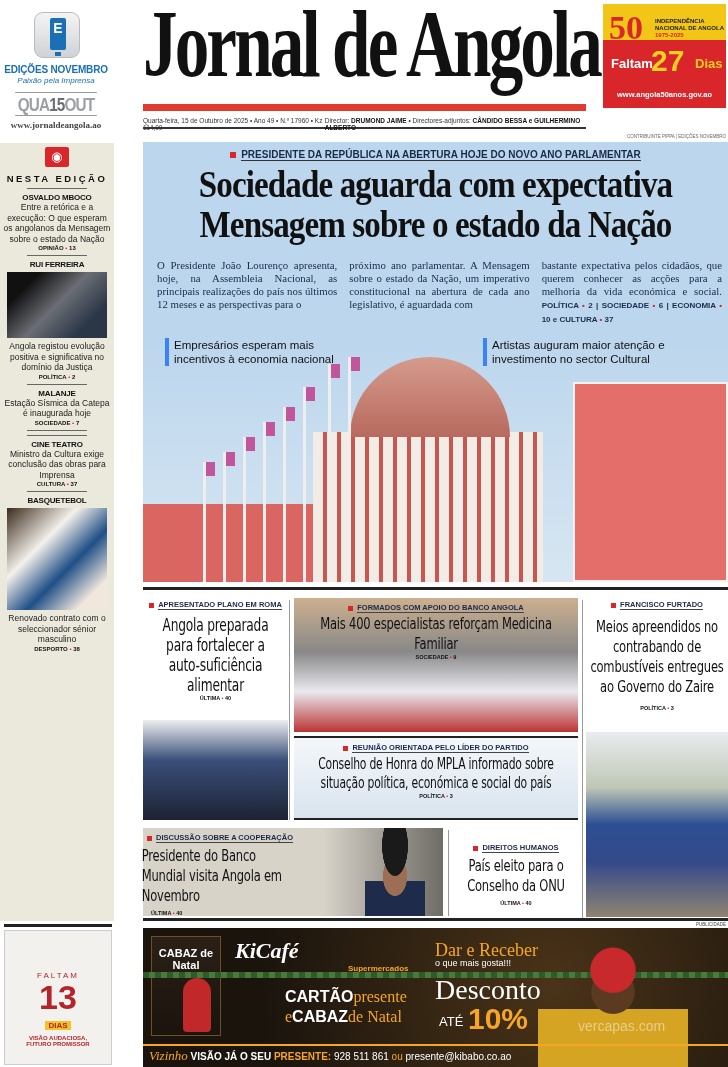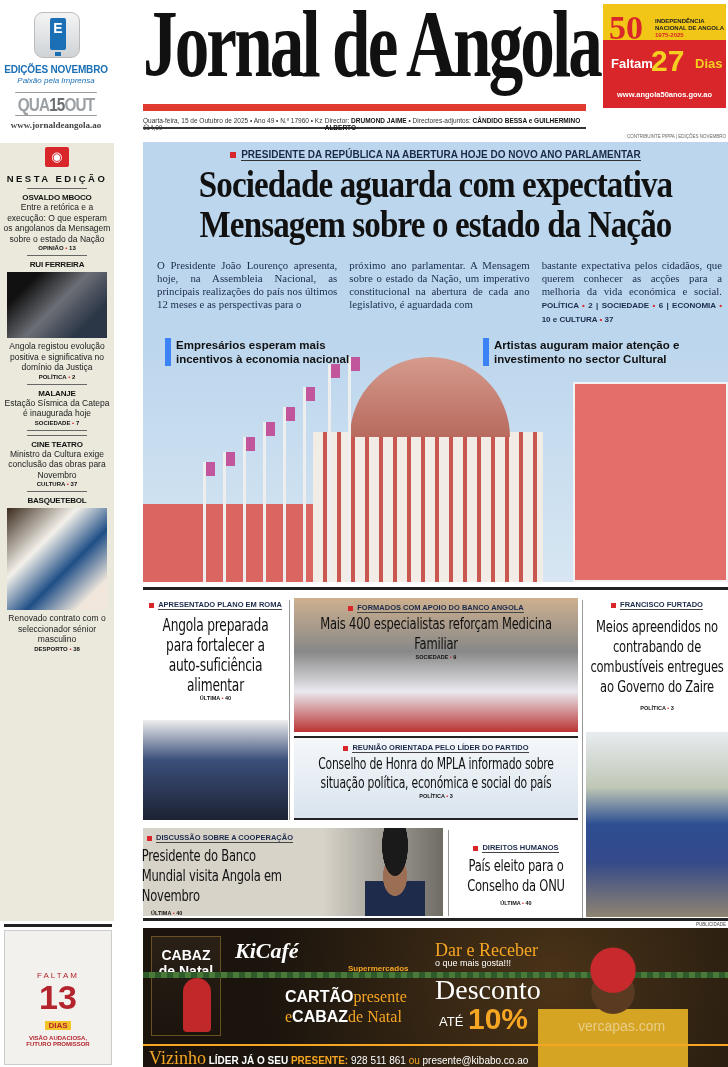--- a/index.html
+++ b/index.html
@@ -49,21 +49,21 @@
 
 #lead{left:143px;top:142px;width:585px;height:440px;background:#bcd6ed;overflow:hidden}
 .kicker{font-size:10px;font-weight:bold;color:#1b2a4a;text-align:center;margin-top:7px}
 .kicker u{text-decoration:none;border-bottom:1px solid #333}
 .sq{display:inline-block;width:6px;height:6px;background:#d9262a;margin-right:5px;vertical-align:middle}
 .headline{font-family:"Liberation Serif",serif;font-weight:bold;font-size:38px;line-height:40px;text-align:center;color:#111;letter-spacing:-1px;transform:scaleX(.87);transform-origin:center}
 .lead-cols{position:absolute;left:14px;top:117px;width:565px;display:flex;gap:12px;font-family:"Liberation Serif",serif;font-size:10.8px;line-height:13px;color:#1a2b4c}
 .lead-cols div{flex:1;text-align:justify}
 .lead-cols b{font-family:"Liberation Sans",sans-serif;font-size:8px}
 .lead-cols i{font-style:normal;color:#d9262a}
-.side-head{position:absolute;font-weight:bold;font-size:11.5px;line-height:14px;color:#111;border-left:6px solid #3b82f6;padding-left:5px}
+.side-head{position:absolute;font-weight:normal;font-size:11.5px;line-height:14px;color:#111;border-left:4px solid #3b82f6;padding-left:5px}
 .parliament{position:absolute;left:0;top:200px;width:585px;height:240px}
 .sky{position:absolute;inset:0;background:linear-gradient(#bcd6ed,#d7e6f2)}
 .dome{position:absolute;left:207px;top:15px;width:160px;height:80px;border-radius:80px 80px 0 0;background:linear-gradient(#d59b8d,#b86a5e)}
 .rotunda{position:absolute;left:170px;top:90px;width:230px;height:150px;background:repeating-linear-gradient(90deg,#f1ece6 0 10px,#c8584f 10px 14px)}
 .bldg-r{position:absolute;left:430px;top:40px;width:155px;height:200px;background:#e46f6a;border:2px solid #f2f2f2}
 .bldg-l{position:absolute;left:0;top:162px;width:170px;height:78px;background:#d96660}
 .flag{position:absolute;width:3px;background:#eee}
 .flag::after{content:"";position:absolute;left:3px;top:0;width:9px;height:14px;background:#c1569c}
 
 .rule{position:absolute;height:3px;background:#222}
@@ -137,21 +137,21 @@
     <div class="sb-head">MALANJE</div>
     <div class="sb-text">Estação Sísmica da Catepa é inaugurada hoje</div>
     <div class="sb-ref"><span>SOCIEDADE</span> <i>•</i> <span>7</span></div>
   </div>
   <div class="sb-rule"></div>
 
   <div class="sb-rule"></div>
 
   <div>
     <div class="sb-head">CINE TEATRO</div>
-    <div class="sb-text">Ministro da Cultura exige conclusão das obras para Novembro</div>
+    <div class="sb-text">Ministro da Cultura exige conclusão das obras para Imprensa</div>
     <div class="sb-ref"><span>CULTURA</span> <i>•</i> <span>37</span></div>
   </div>
   <div class="sb-rule"></div>
 
   <div>
     <div class="sb-head">BASQUETEBOL</div>
     <div class="sb-photo" style="height:102px;background:linear-gradient(135deg,#3a2a1c 0%,#f3f0ea 35%,#1f4f86 60%,#f1e7dc 85%)"></div>
     <div class="sb-text">Renovado contrato com o seleccionador sénior masculino</div>
     <div class="sb-ref"><span>DESPORTO</span> <i>•</i> <span>38</span></div>
   </div>
@@ -233,29 +233,29 @@
 <div class="abs" style="left:452px;top:828px;width:128px;height:88px">
   <div class="kick-s" style="margin-top:15px"><span class="sq"></span><u>DIREITOS HUMANOS</u></div>
   <div class="cond" style="font-size:16px;line-height:20px;margin:4px -20px 0">País eleito para o Conselho da ONU</div>
   <div class="ref-s" style="margin-top:4px"><span>ÚLTIMA</span> <i>•</i> <span>40</span></div>
 </div>
 
 <div class="rule abs" style="left:143px;top:918px;width:585px"></div>
 <div class="abs" id="pub">PUBLICIDADE</div>
 
 <div class="abs" id="ad-main">
-  <div class="abs" style="left:8px;top:8px;width:70px;height:100px;background:linear-gradient(#2a2016,#1a140d);border:1px solid #6b5024;color:#fff;font-weight:bold;font-size:14px;text-align:center;padding-top:10px">CABAZ de Natal</div>
+  <div class="abs" style="left:8px;top:8px;width:70px;height:100px;background:linear-gradient(#2a2016,#1a140d);border:1px solid #6b5024;color:#fff;font-weight:bold;font-size:11px;text-align:center;padding-top:10px">CABAZ de Natal</div>
   <div class="abs" style="left:40px;top:50px;width:28px;height:54px;background:#c0282a;border-radius:14px 14px 4px 4px"></div>
   <div class="abs" style="left:92px;top:10px;font-family:'Liberation Serif',serif;font-style:italic;font-weight:bold;font-size:22px;color:#fff">KiCafé</div>
   <div class="abs" style="left:205px;top:36px;font-weight:bold;font-size:8px;color:#f6a623">Supermercados</div>
   <div class="abs" style="left:0;top:44px;width:585px;height:6px;background:repeating-linear-gradient(90deg,#2f5b2a 0 6px,#4a7a3a 6px 12px)"></div>
   <div class="abs" style="left:142px;top:60px;font-size:16px;white-space:nowrap"><b>CARTÃO</b><span style="font-family:'Liberation Serif',serif;color:#f6a623">presente</span></div>
   <div class="abs" style="left:142px;top:80px;font-size:16px;white-space:nowrap"><span style="font-family:'Liberation Serif',serif;color:#f6a623">e</span><b>CABAZ</b><span style="font-family:'Liberation Serif',serif;color:#f6a623">de Natal</span></div>
   <div class="abs" style="left:292px;top:12px;font-family:'Liberation Serif',serif;font-size:18px;color:#f6a623">Dar e Receber</div>
   <div class="abs" style="left:292px;top:30px;font-size:9px;color:#fff">o que mais gosta!!!</div>
   <div class="abs" style="left:292px;top:46px;font-family:'Liberation Serif',serif;font-size:28px;color:#fff">Desconto</div>
   <div class="abs" style="left:296px;top:86px;font-size:13px;color:#fff">ATÉ</div>
   <div class="abs" style="left:325px;top:74px;font-weight:bold;font-size:30px;color:#f6a623">10%</div>
   <div class="abs" style="left:395px;top:10px;width:150px;height:129px;background:radial-gradient(circle at 50% 25%,#c7292d 18%,transparent 19%),radial-gradient(circle at 50% 42%,#5b3a22 20%,transparent 21%),linear-gradient(#0000 55%,#d6a423 55%)"></div>
   <div class="abs" style="left:435px;top:90px;font-size:14px;color:rgba(255,255,255,.45)">vercapas.com</div>
   <div class="abs" style="left:0;top:116px;width:585px;height:2px;background:#f6a623"></div>
-  <div class="abs" style="left:6px;top:120px;font-size:10px;white-space:nowrap"><span style="font-family:'Liberation Serif',serif;color:#f6a623;font-size:18px">Vizinho</span> <b>LÍDER JÁ O SEU</b> <b style="color:#f6a623">PRESENTE:</b> <span>928 511 861</span> <span style="color:#f6a623">ou</span> <span>presente@kibabo.co.ao</span></div>
+  <div class="abs" style="left:6px;top:120px;font-size:10px;white-space:nowrap"><span style="font-family:'Liberation Serif',serif;font-style:italic;color:#f6a623;font-size:13px">Vizinho</span> <b>VISÃO JÁ O SEU</b> <b style="color:#f6a623">PRESENTE:</b> <span>928 511 861</span> <span style="color:#f6a623">ou</span> <span>presente@kibabo.co.ao</span></div>
 </div>
 
 </body></html>

